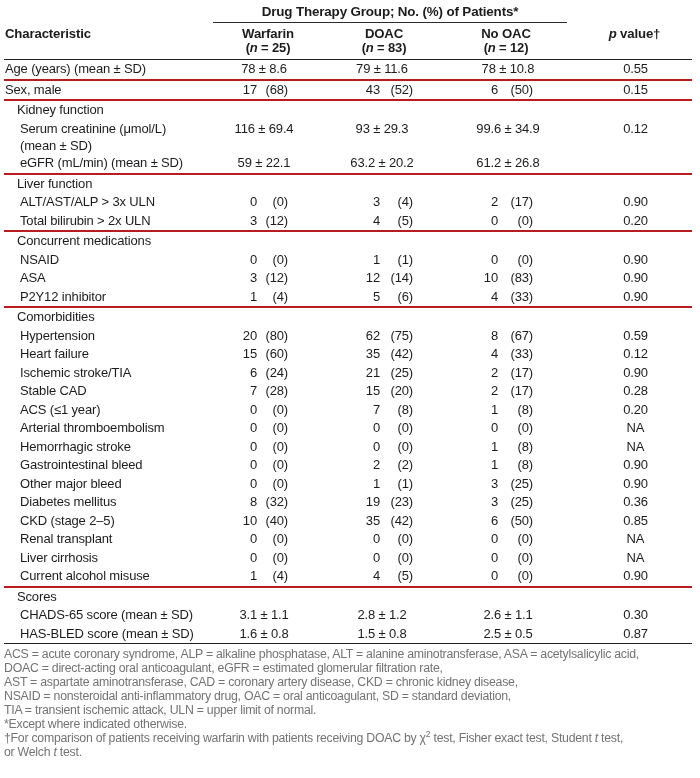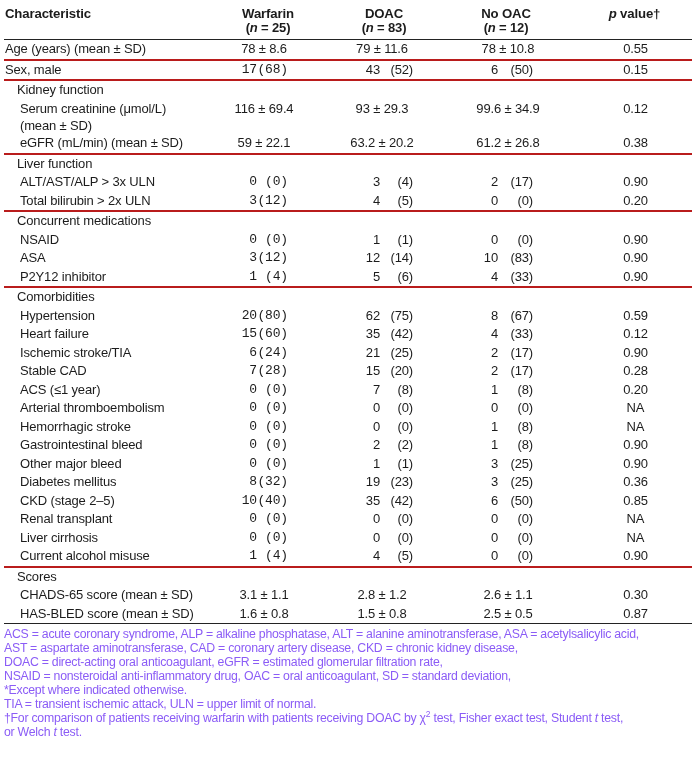--- a/index.html
+++ b/index.html
@@ -46,43 +46,46 @@
   .label .l2{line-height:17.5px;margin-top:-1px;}
   .row.section .label{grid-column:1 / 6;margin-left:12px;}
   .cell{line-height:18.4px;}
   .cell.mid{text-align:center;}
   .cell-w.mid{padding-right:8px;}
   .cell-d.mid{padding-right:4px;text-align:center;}
   .cell-n.mid{padding-left:4px;}
   .pair{display:flex;}
   .cnt{flex:1;text-align:right;}
   .pct{text-align:right;}
-  .cell-w .pair{padding-right:35px;font-family:Liberation Mono, monospace;}
+  .cell-w .pair{padding-right:35px;}
   .cell-w .pct{width:31px;}
   .cell-d .pair{padding-right:32px;}
   .cell-d .pct{width:33px;}
   .cell-n .pair{padding-right:34px;}
   .cell-n .pct{width:35px;}
   .cell-p{text-align:center;padding-left:12px;}
 
   
   .footnotes{
     padding-top:3px;font-size:12.3px;line-height:14px;letter-spacing:-0.25px;
-    color:#8b5cf6;
+    color:#737373;
   }
   .fnline{white-space:nowrap;}
   .fnline i{font-style:italic;}
   .fnline sup{font-size:8.5px;vertical-align:super;line-height:0;}
 </style>
 </head>
 <body>
 
 <div class="page">
   <div class="tbl">
 
+    <div class="spanner-row">
+      <div class="spanner">Drug Therapy Group; No. (%) of Patients*</div>
+    </div>
 
     <div class="colhead-row">
       <div class="ch-label">Characteristic</div>
 
       <div class="ghead">
         <span>Warfarin</span>
         <span class="nline"><span>(</span><i>n</i><span> = 25)</span></span>
       </div>
 
       <div class="ghead">
@@ -136,21 +139,20 @@
           <div class="cell cell-w mid">116 ± 69.4</div>
           <div class="cell cell-d mid">93 ± 29.3</div>
           <div class="cell cell-n mid">99.6 ± 34.9</div>
           <div class="cell cell-p">0.12</div>
         </div>
         <div class="row">
           <div class="label indent">eGFR (mL/min) (mean ± SD)</div>
           <div class="cell cell-w mid">59 ± 22.1</div>
           <div class="cell cell-d mid">63.2 ± 20.2</div>
           <div class="cell cell-n mid">61.2 ± 26.8</div>
-          <div class="cell cell-p">0.38</div>
         </div>
         <div class="row rule section">
           <div class="label">Liver function</div>
         </div>
         <div class="row">
           <div class="label indent">ALT/AST/ALP &gt; 3x ULN</div>
           <div class="cell cell-w">
             <div class="pair">
               <span class="cnt">0</span>
               <span class="pct">(0)</span>
@@ -586,22 +588,22 @@
           <div class="label indent">HAS-BLED score (mean ± SD)</div>
           <div class="cell cell-w mid">1.6 ± 0.8</div>
           <div class="cell cell-d mid">1.5 ± 0.8</div>
           <div class="cell cell-n mid">2.5 ± 0.5</div>
           <div class="cell cell-p">0.87</div>
         </div>
       </div>
 
     <div class="footnotes">
         <div class="fnline"><span>ACS = acute coronary syndrome, ALP = alkaline phosphatase, ALT = alanine aminotransferase, ASA = acetylsalicylic acid,</span></div>
+        <div class="fnline"><span>DOAC = direct-acting oral anticoagulant, eGFR = estimated glomerular filtration rate,</span></div>
         <div class="fnline"><span>AST = aspartate aminotransferase, CAD = coronary artery disease, CKD = chronic kidney disease,</span></div>
-        <div class="fnline"><span>DOAC = direct-acting oral anticoagulant, eGFR = estimated glomerular filtration rate,</span></div>
         <div class="fnline"><span>NSAID = nonsteroidal anti-inflammatory drug, OAC = oral anticoagulant, SD = standard deviation,</span></div>
+        <div class="fnline"><span>TIA = transient ischemic attack, ULN = upper limit of normal.</span></div>
         <div class="fnline"><span>*Except where indicated otherwise.</span></div>
-        <div class="fnline"><span>TIA = transient ischemic attack, ULN = upper limit of normal.</span></div>
         <div class="fnline"><span>†For comparison of patients receiving warfarin with patients receiving DOAC by χ</span><sup>2</sup><span> test, Fisher exact test, Student </span><i>t</i><span> test,</span></div>
         <div class="fnline"><span>or Welch </span><i>t</i><span> test.</span></div>
       </div>
   </div>
 </div>
 
 </body></html>

